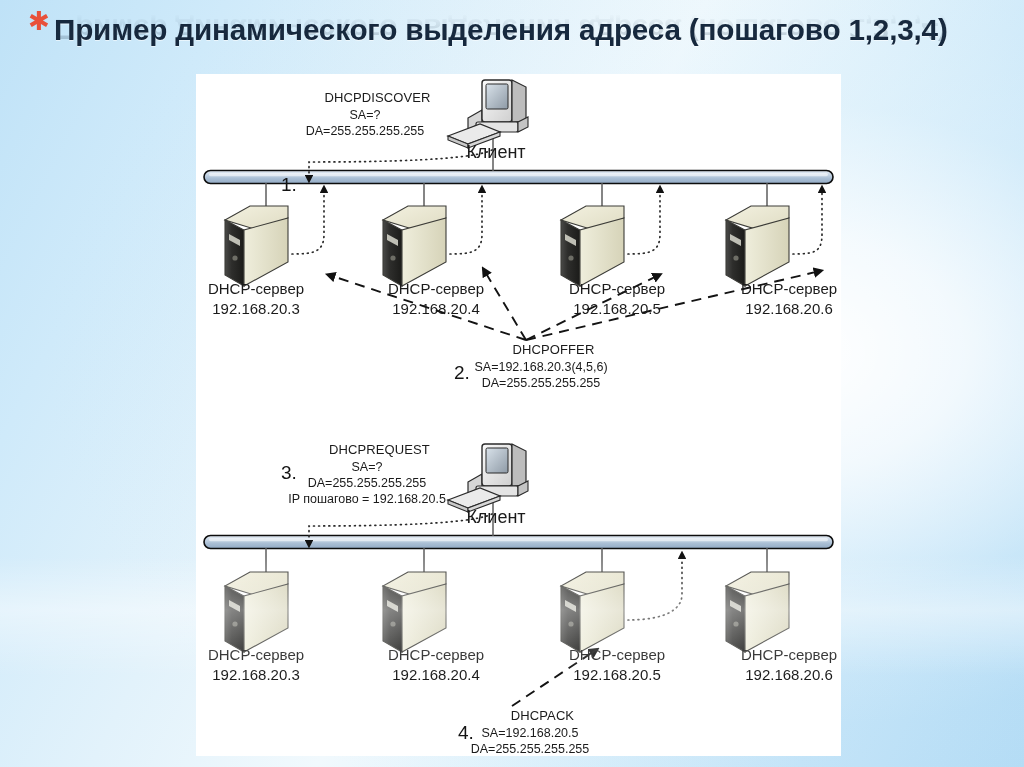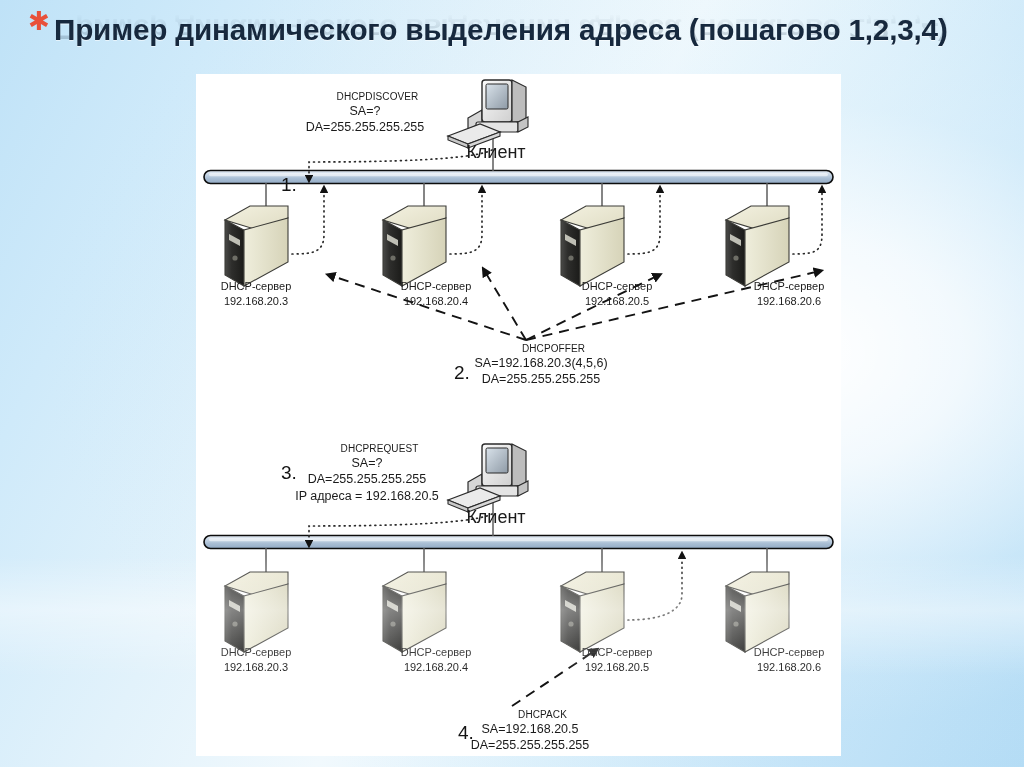--- a/index.html
+++ b/index.html
@@ -111,33 +111,33 @@
 
   
   .lbl {
     position: absolute;
     color: #1b1b1b;
     font-family: "Liberation Sans", sans-serif;
     white-space: nowrap;
     line-height: 1.18;
   }
   .node-label {
-    font-size: 11px;
+    font-size: 15px;
     text-align: center;
     transform: translateX(-50%);
     line-height: 1.32;
   }
   .msg-block {
     font-size: 12.5px;
     text-align: center;
     transform: translateX(-50%);
     line-height: 1.30;
   }
   .msg-title {
-    font-size: 10px;
+    font-size: 13px;
     letter-spacing: 0.1px;
     margin-left: 25px;
   }
   .step-num {
     font-size: 19px;
     color: #141414;
     font-family: "Liberation Sans", sans-serif;
   }
   .client-label {
     font-size: 18px;
@@ -360,21 +360,21 @@
       <div class="msg-title">DHCPOFFER</div>
       <div>SA=192.168.20.3(4,5,6)</div>
       <div>DA=255.255.255.255</div>
     </div>
 
     <div class="lbl step-num" style="left:85px; top:388px;">3.</div>
     <div class="lbl msg-block" style="left:171px; top:368px;">
       <div class="msg-title">DHCPREQUEST</div>
       <div>SA=?</div>
       <div>DA=255.255.255.255</div>
-      <div>IP адреса = 192.168.20.5</div>
+      <div>IP пошагово = 192.168.20.5</div>
     </div>
 
     <div class="lbl client-label" style="left:300px; top:433px;">Клиент</div>
 
     <div class="lbl node-label" style="left:60px; top:571px;">
       <div>DHCP-сервер</div>
       <div>192.168.20.3</div>
     </div>
     <div class="lbl node-label" style="left:240px; top:571px;">
       <div>DHCP-сервер</div>

